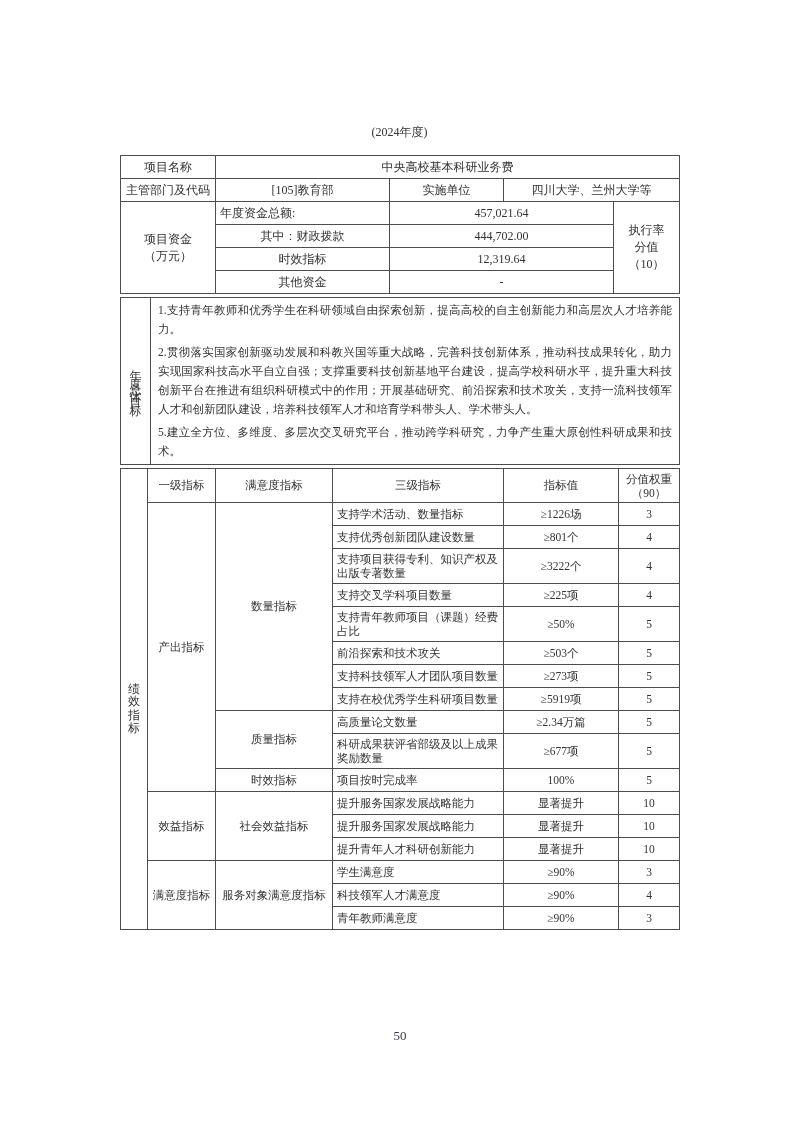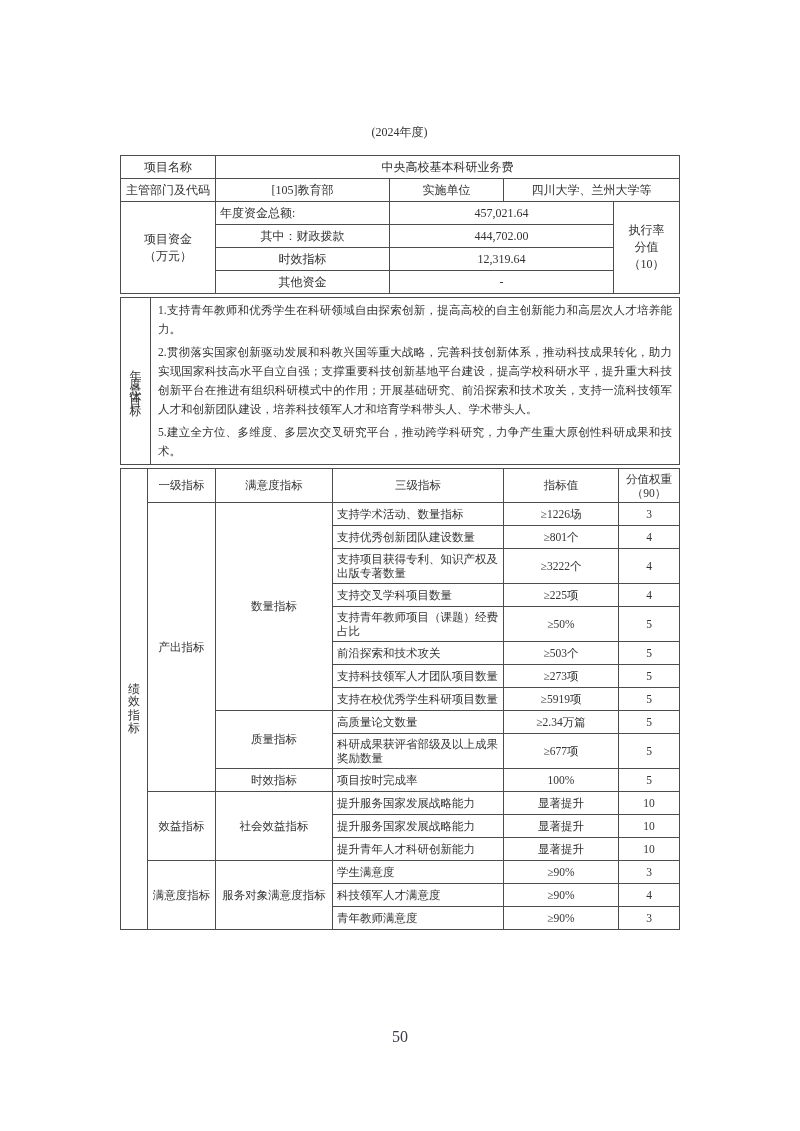--- a/index.html
+++ b/index.html
@@ -70,21 +70,21 @@
   .hdr-row { height: 34px; }
   .r1 { height: 23px; }
   .r2 { height: 35px; }
   .two-line { line-height: 14px; }
 
   .page-number {
     position: absolute;
     top: 1028px; left: 0;
     width: 800px;
     text-align: center;
-    font-size: 16px;
+    font-size: 13px;
     color: #3a3a4a;
   }
 </style>
 </head>
 <body>
 
 <div class="doc">
 
   <div class="subtitle">(2024年度)</div>
 

